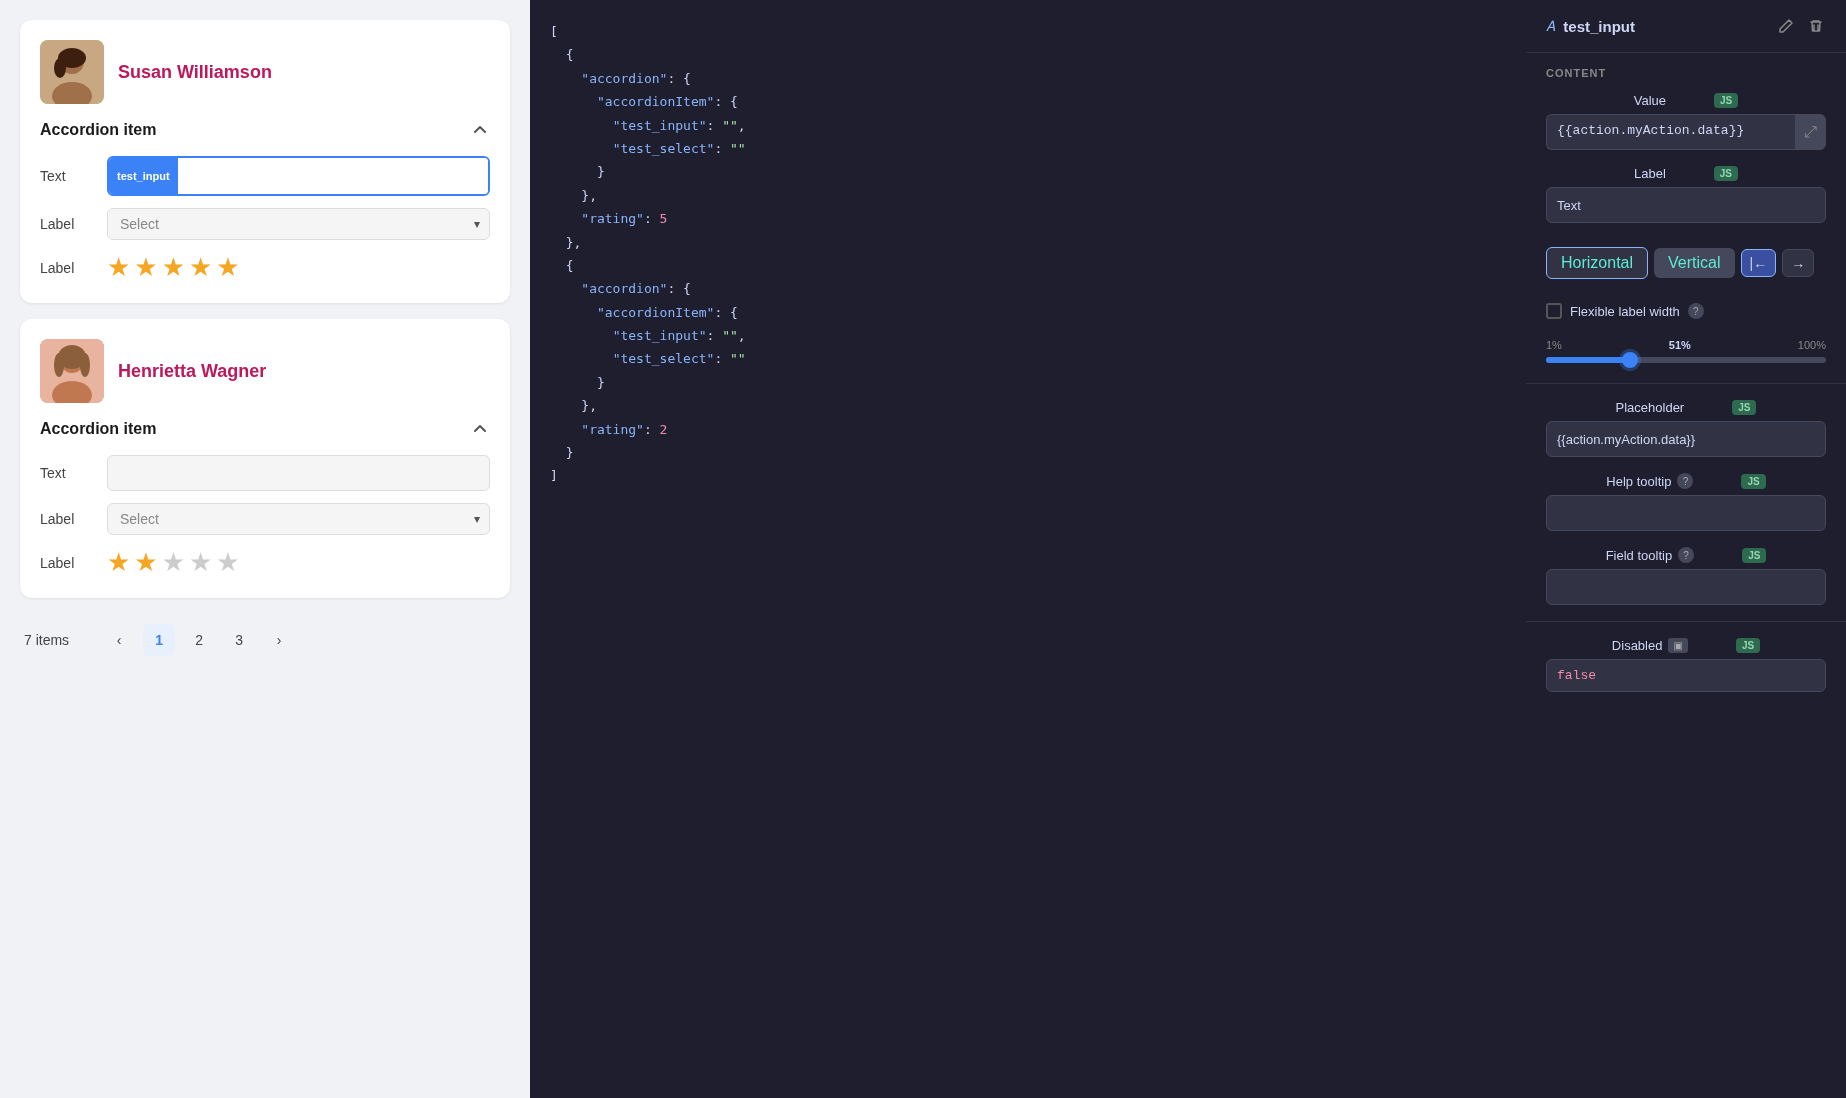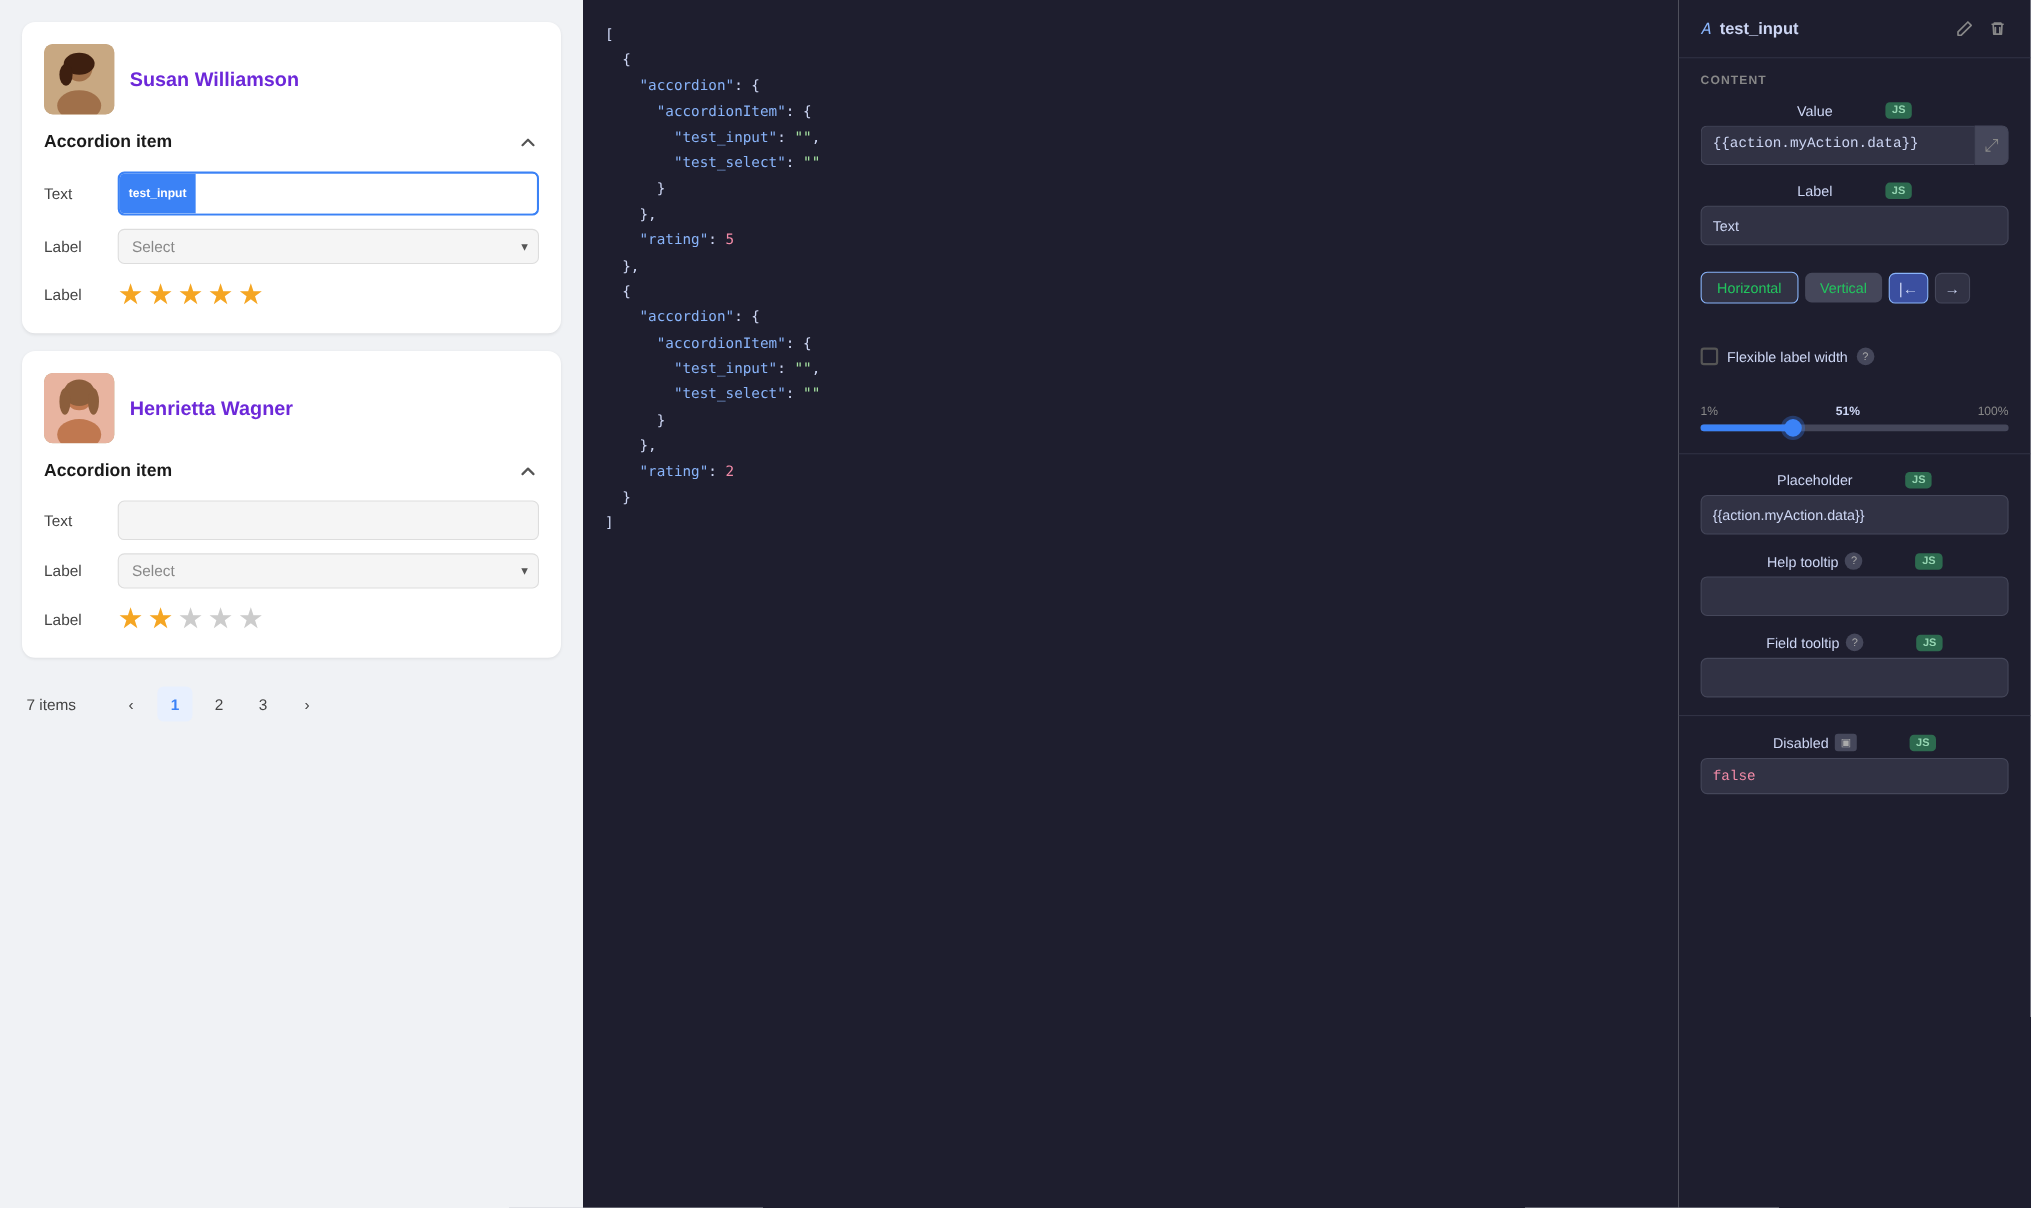--- a/index.html
+++ b/index.html
@@ -40,21 +40,21 @@
       display: flex;
       align-items: center;
       justify-content: center;
     }
 
     .avatar-svg { width: 64px; height: 64px; }
 
     .user-name {
       font-size: 18px;
       font-weight: 600;
-      color: #6d28d9;
+      color: #be185d;
     }
 
     .accordion-header {
       display: flex;
       justify-content: space-between;
       align-items: center;
       margin-bottom: 16px;
     }
 
     .accordion-title {
@@ -368,22 +368,22 @@
       gap: 6px;
       align-items: center;
       margin-top: 8px;
       flex-wrap: wrap;
     }
 
     .orientation-btn {
       background: #45475a;
       border: none;
       border-radius: 6px;
-      color: #22c55e;
-      font-size: 13px;
+      color: #5eead4;
+      font-size: 16px;
       padding: 6px 14px;
       cursor: pointer;
       display: flex;
       align-items: center;
       gap: 4px;
     }
 
     .orientation-btn.active {
       background: #313244;
       border: 1px solid #89b4fa;
@@ -401,21 +401,21 @@
 
     .orientation-icon-btn.active {
       background: #3b4fa0;
       border-color: #89b4fa;
     }
 
     .checkbox-row {
       display: flex;
       align-items: center;
       gap: 8px;
-      margin: 24px 0;
+      margin: 8px 0;
     }
 
     .checkbox-custom {
       width: 16px;
       height: 16px;
       border: 2px solid #555;
       border-radius: 3px;
       background: transparent;
       cursor: pointer;
       display: flex;

